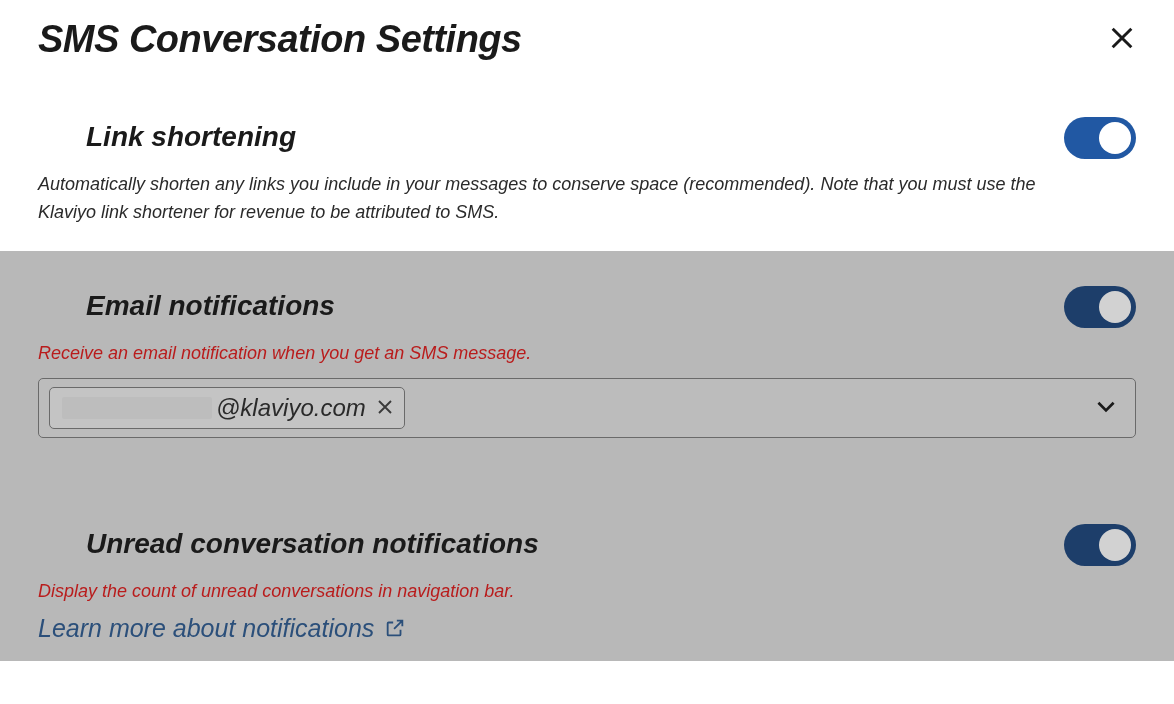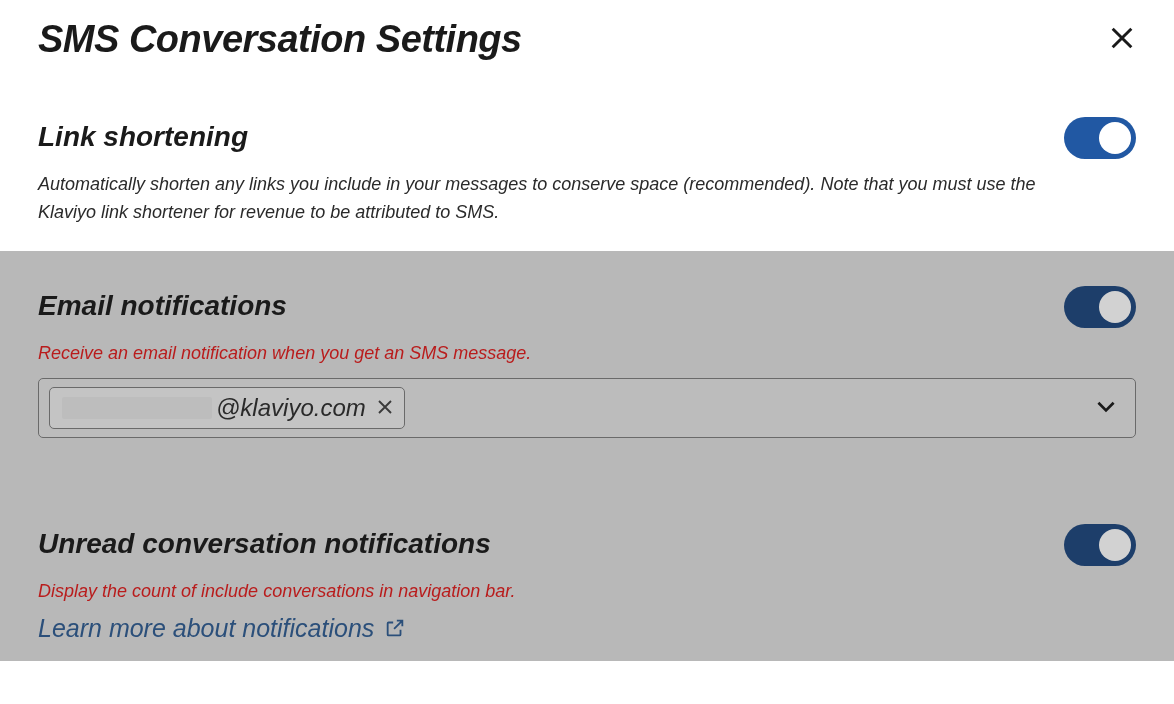--- a/index.html
+++ b/index.html
@@ -58,20 +58,21 @@
       position: relative;
     }
     .gray-wrap {
       padding-top: 39px;
       padding-bottom: 18px;
     }
     .row {
       display: flex;
       justify-content: space-between;
       align-items: flex-start;
+      margin-left: 48px;
     }
     .section-title {
       font-size: 28px;
       font-weight: 700;
       color: #1a1a1a;
       margin-bottom: 18px;
     }
     .section-desc {
       font-size: 18px;
       line-height: 1.55;
@@ -242,21 +243,21 @@
 
     <div class="section section-bottom">
       <div class="row">
         <div>
           <div class="section-title">Unread conversation notifications</div>
         </div>
         <div class="toggle">
           <div class="knob"></div>
         </div>
       </div>
-      <div class="section-desc">Display the count of include conversations in navigation bar.</div>
+      <div class="section-desc">Display the count of unread conversations in navigation bar.</div>
       <a class="link">
         <span>Learn more about notifications</span>
         <span class="ext-icon">
           <svg viewBox="0 0 24 24">
               <path d="M14 4 H20 V10 M20 4 L11 13 M18 14 V19 A1 1 0 0 1 17 20 H5 A1 1 0 0 1 4 19 V7 A1 1 0 0 1 5 6 H10"></path>
             </svg>
         </span>
       </a>
     </div>
   </div>

